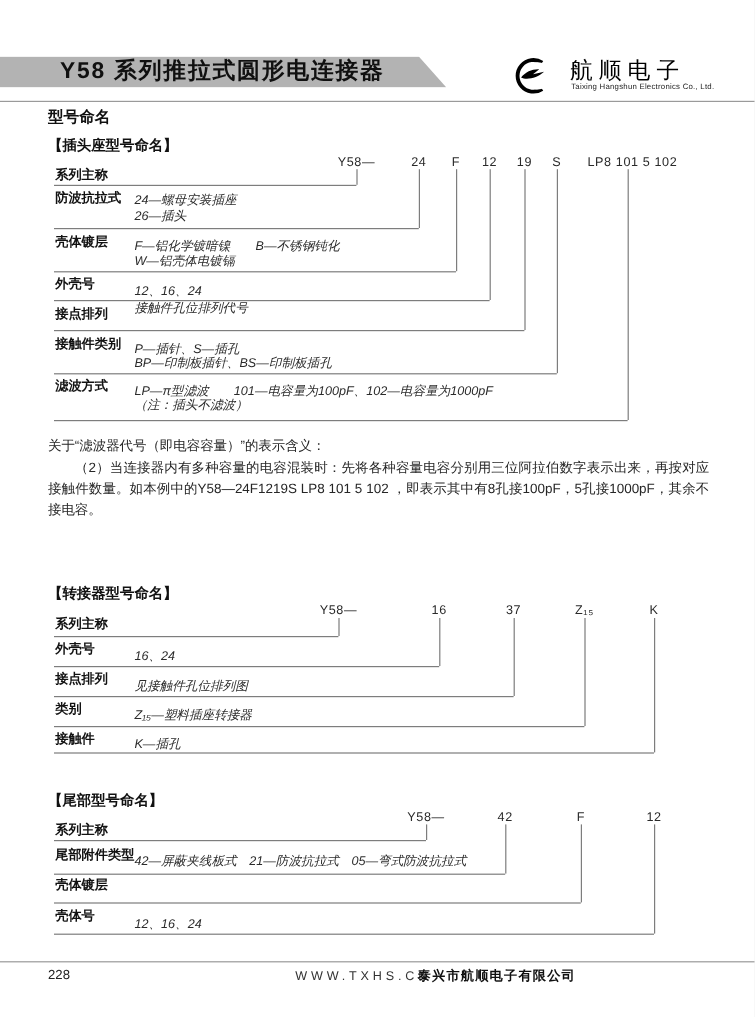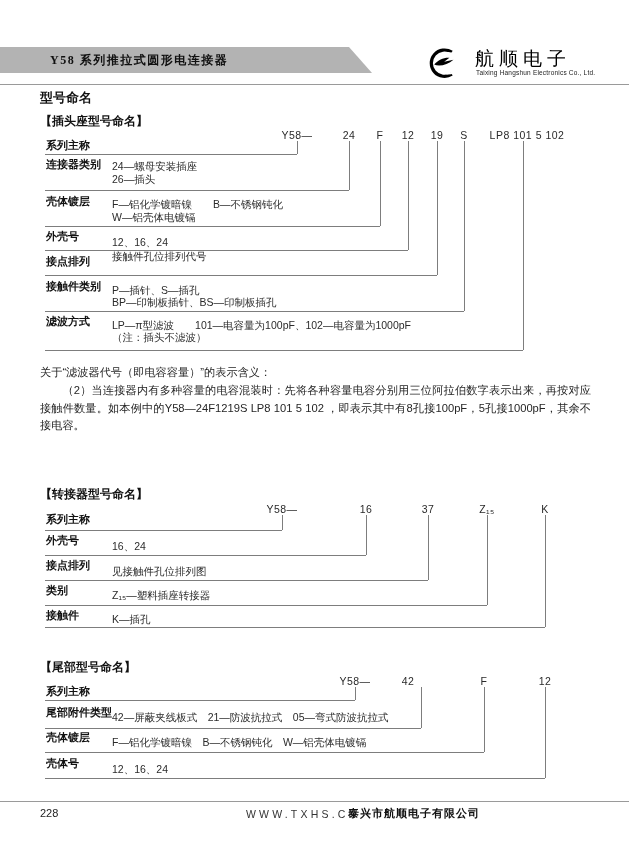--- a/index.html
+++ b/index.html
@@ -9,23 +9,22 @@
     overflow:hidden; color:#1f1f1f;
   }
   
   #banner {
     position:absolute; left:0; top:47px; width:372px; height:26px;
     background:#b3b3b3;
     clip-path: polygon(0 0, 349px 0, 372px 100%, 0 100%);
   }
   #banner-title {
     position:absolute; left:50px; top:0; line-height:26px;
-    font-size:12px; font-weight:bold; letter-spacing:1.5px; color:#101010;
+    font-size:19px; font-weight:bold; letter-spacing:1.5px; color:#101010;
     white-space:nowrap;
-    font-family:Liberation Serif, serif;
   }
   #logo { position:absolute; left:427px; top:45px; width:180px; height:36px; }
   #logo-mark { position:absolute; left:0; top:2px; }
   #logo-cn {
     position:absolute; left:48px; top:1px; font-size:19px; font-weight:normal;
     letter-spacing:5px; color:#000; white-space:nowrap;
   }
   #logo-en {
     position:absolute; left:49px; top:24px; font-size:6.5px; color:#222;
     white-space:nowrap; letter-spacing:0.2px;
@@ -35,21 +34,21 @@
   .h-page { position:absolute; left:40px; top:89px; font-size:13px; font-weight:bold; color:#111; }
   .sec-title { position:absolute; left:40px; font-size:12px; font-weight:bold; color:#111; white-space:nowrap; }
 
   .code {
     position:absolute; transform:translateX(-50%); font-size:10.5px; color:#2a2a2a;
     white-space:nowrap; letter-spacing:0.5px;
   }
   .vl { position:absolute; width:1px; background:#7d7d7d; }
   .hl { position:absolute; left:45px; height:1px; background:#7d7d7d; }
   .lbl { position:absolute; left:46px; font-size:11px; font-weight:bold; color:#121212; white-space:nowrap; }
-  .dsc { position:absolute; left:112px; font-size:10.5px; color:#2b2b2b; white-space:nowrap; }
+  .dsc { position:absolute; left:112px; font-size:10.5px; color:#2b2b2b; white-space:nowrap;font-style:italic; }
 
   #notes {
     position:absolute; left:40px; top:364px; width:551px;
     font-size:11.2px; line-height:17.8px; color:#262626; text-align:justify;
   }
   #notes p { margin:0; }
   #notes p.indent { text-indent:2em; }
 
   .rule-footer { position:absolute; left:0; top:801px; width:629px; height:1px; background:#9a9a9a; }
   #page-num { position:absolute; left:40px; top:807px; font-size:11px; color:#222; }
@@ -100,21 +99,21 @@
 
   <div class="hl" style="top:154px;width:252px"></div>
   <div class="hl" style="top:190px;width:304px"></div>
   <div class="hl" style="top:226px;width:335px"></div>
   <div class="hl" style="top:250px;width:363px"></div>
   <div class="hl" style="top:275px;width:392px"></div>
   <div class="hl" style="top:311px;width:419px"></div>
   <div class="hl" style="top:350px;width:478px"></div>
 
   <div class="lbl" style="top:138px">系列主称</div>
-  <div class="lbl" style="top:157px">连接器类别</div>
+  <div class="lbl" style="top:157px">防波抗拉式</div>
   <div class="lbl" style="top:194px">壳体镀层</div>
   <div class="lbl" style="top:229px">外壳号</div>
   <div class="lbl" style="top:254px">接点排列</div>
   <div class="lbl" style="top:279px">接触件类别</div>
   <div class="lbl" style="top:314px">滤波方式</div>
 
   <div class="dsc" style="top:160px">24—螺母安装插座</div>
   <div class="dsc" style="top:173px">26—插头</div>
   <div class="dsc" style="top:198px">F—铝化学镀暗镍　　B—不锈钢钝化</div>
   <div class="dsc" style="top:211px">W—铝壳体电镀镉</div>
@@ -157,41 +156,40 @@
   <div class="lbl" style="top:608px">接触件</div>
 
   <div class="dsc" style="top:540px">16、24</div>
   <div class="dsc" style="top:565px">见接触件孔位排列图</div>
   <div class="dsc" style="top:589px">Z₁₅—塑料插座转接器</div>
   <div class="dsc" style="top:613px">K—插孔</div>
 
   <div class="sec-title" style="top:659px">【尾部型号命名】</div>
 
   <span class="code" style="left:355px;top:675px">Y58—</span>
-  <span class="code" style="left:408px;top:675px">42</span>
+  <span class="code" style="left:421px;top:675px">42</span>
   <span class="code" style="left:484px;top:675px">F</span>
   <span class="code" style="left:545px;top:675px">12</span>
 
   <div class="vl" style="left:355px;top:687px;height:13px"></div>
   <div class="vl" style="left:421px;top:687px;height:41px"></div>
   <div class="vl" style="left:484px;top:687px;height:65px"></div>
   <div class="vl" style="left:545px;top:687px;height:91px"></div>
 
   <div class="hl" style="top:700px;width:310px"></div>
   <div class="hl" style="top:728px;width:376px"></div>
   <div class="hl" style="top:752px;width:439px"></div>
   <div class="hl" style="top:778px;width:500px"></div>
 
   <div class="lbl" style="top:684px">系列主称</div>
   <div class="lbl" style="top:705px">尾部附件类型</div>
   <div class="lbl" style="top:730px">壳体镀层</div>
   <div class="lbl" style="top:756px">壳体号</div>
 
   <div class="dsc" style="top:711px">42—屏蔽夹线板式　21—防波抗拉式　05—弯式防波抗拉式</div>
-  <div class="dsc" style="top:736px">F—铝化学镀暗镍　B—不锈钢钝化　W—铝壳体电镀镉</div>
   <div class="dsc" style="top:763px">12、16、24</div>
 
   <div class="rule-footer"></div>
   <div id="page-num">228</div>
   <div id="site-url">WWW.TXHS.CN</div>
   <div id="company">泰兴市航顺电子有限公司</div>
 
 </div>
 
 </body></html>

